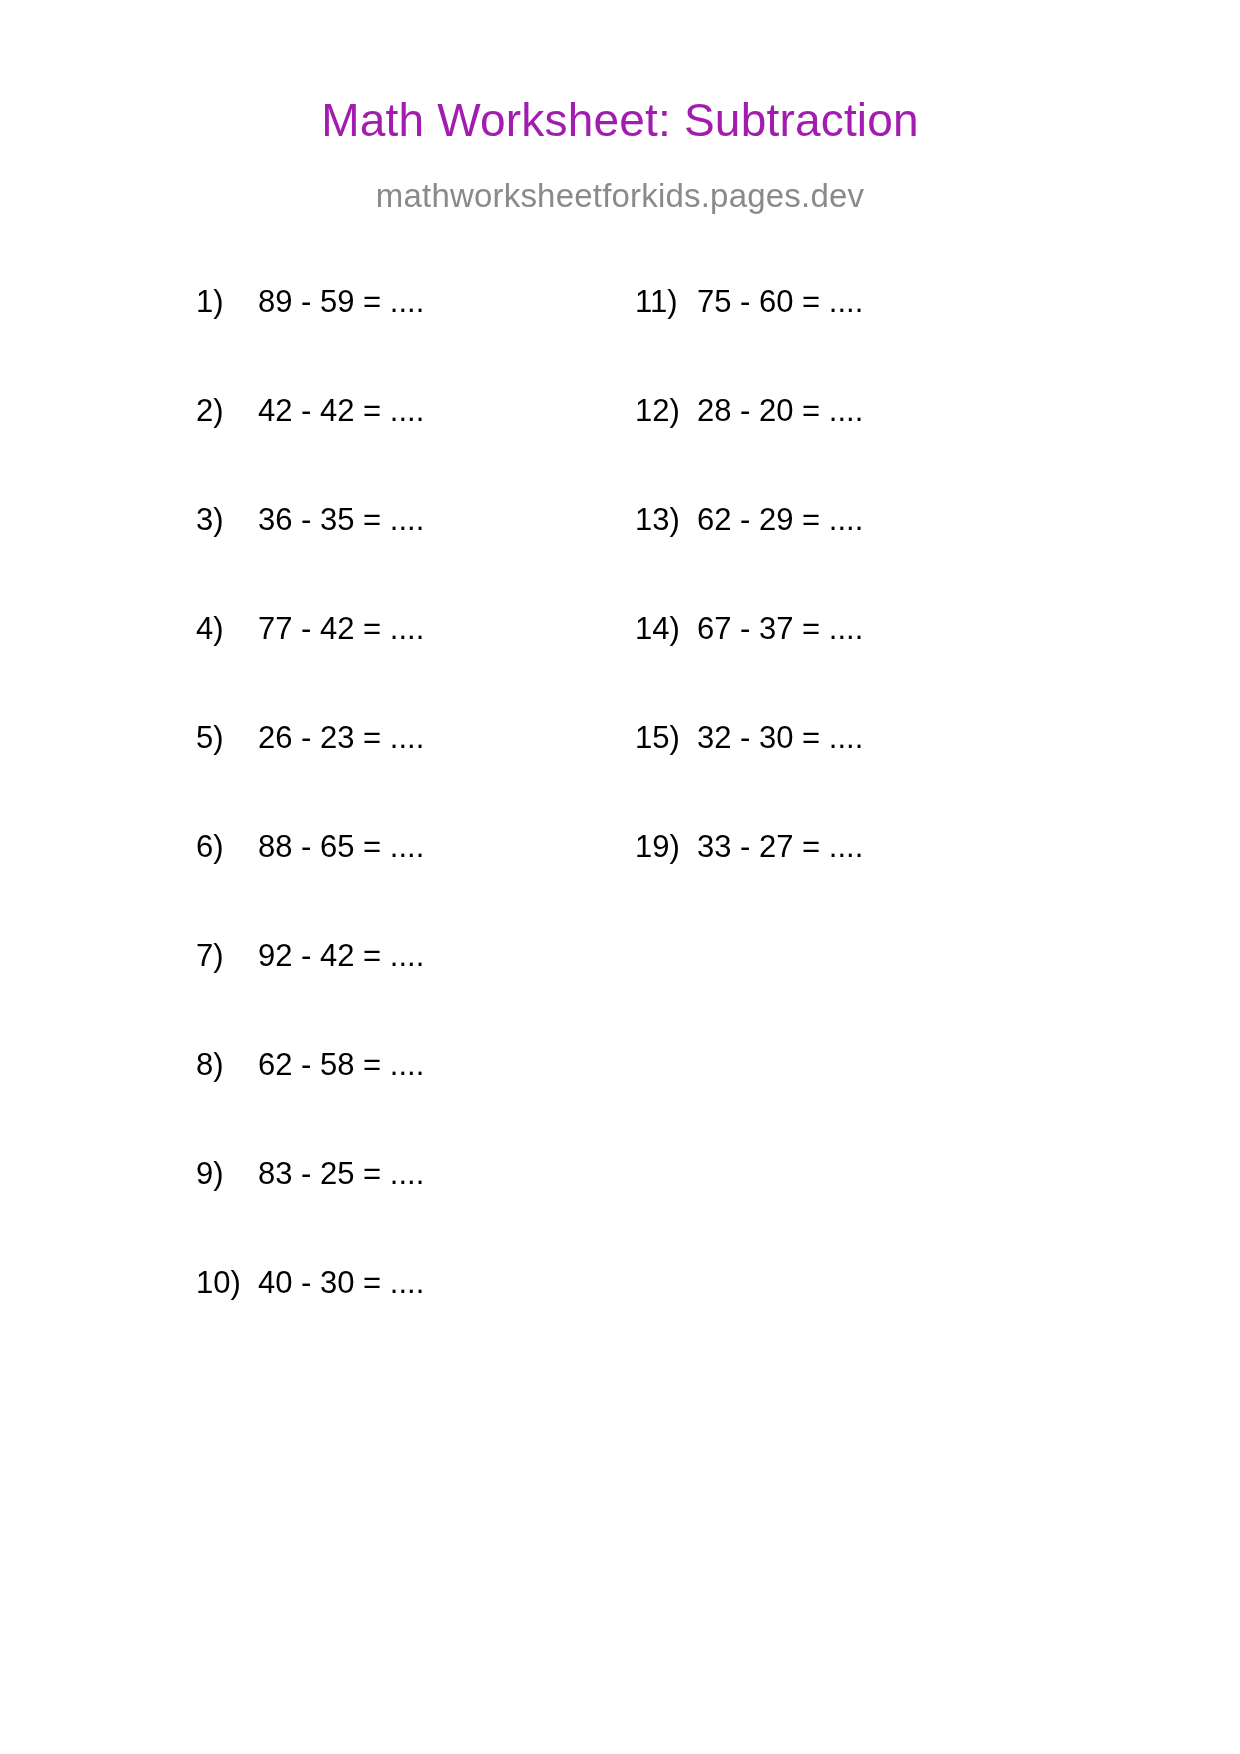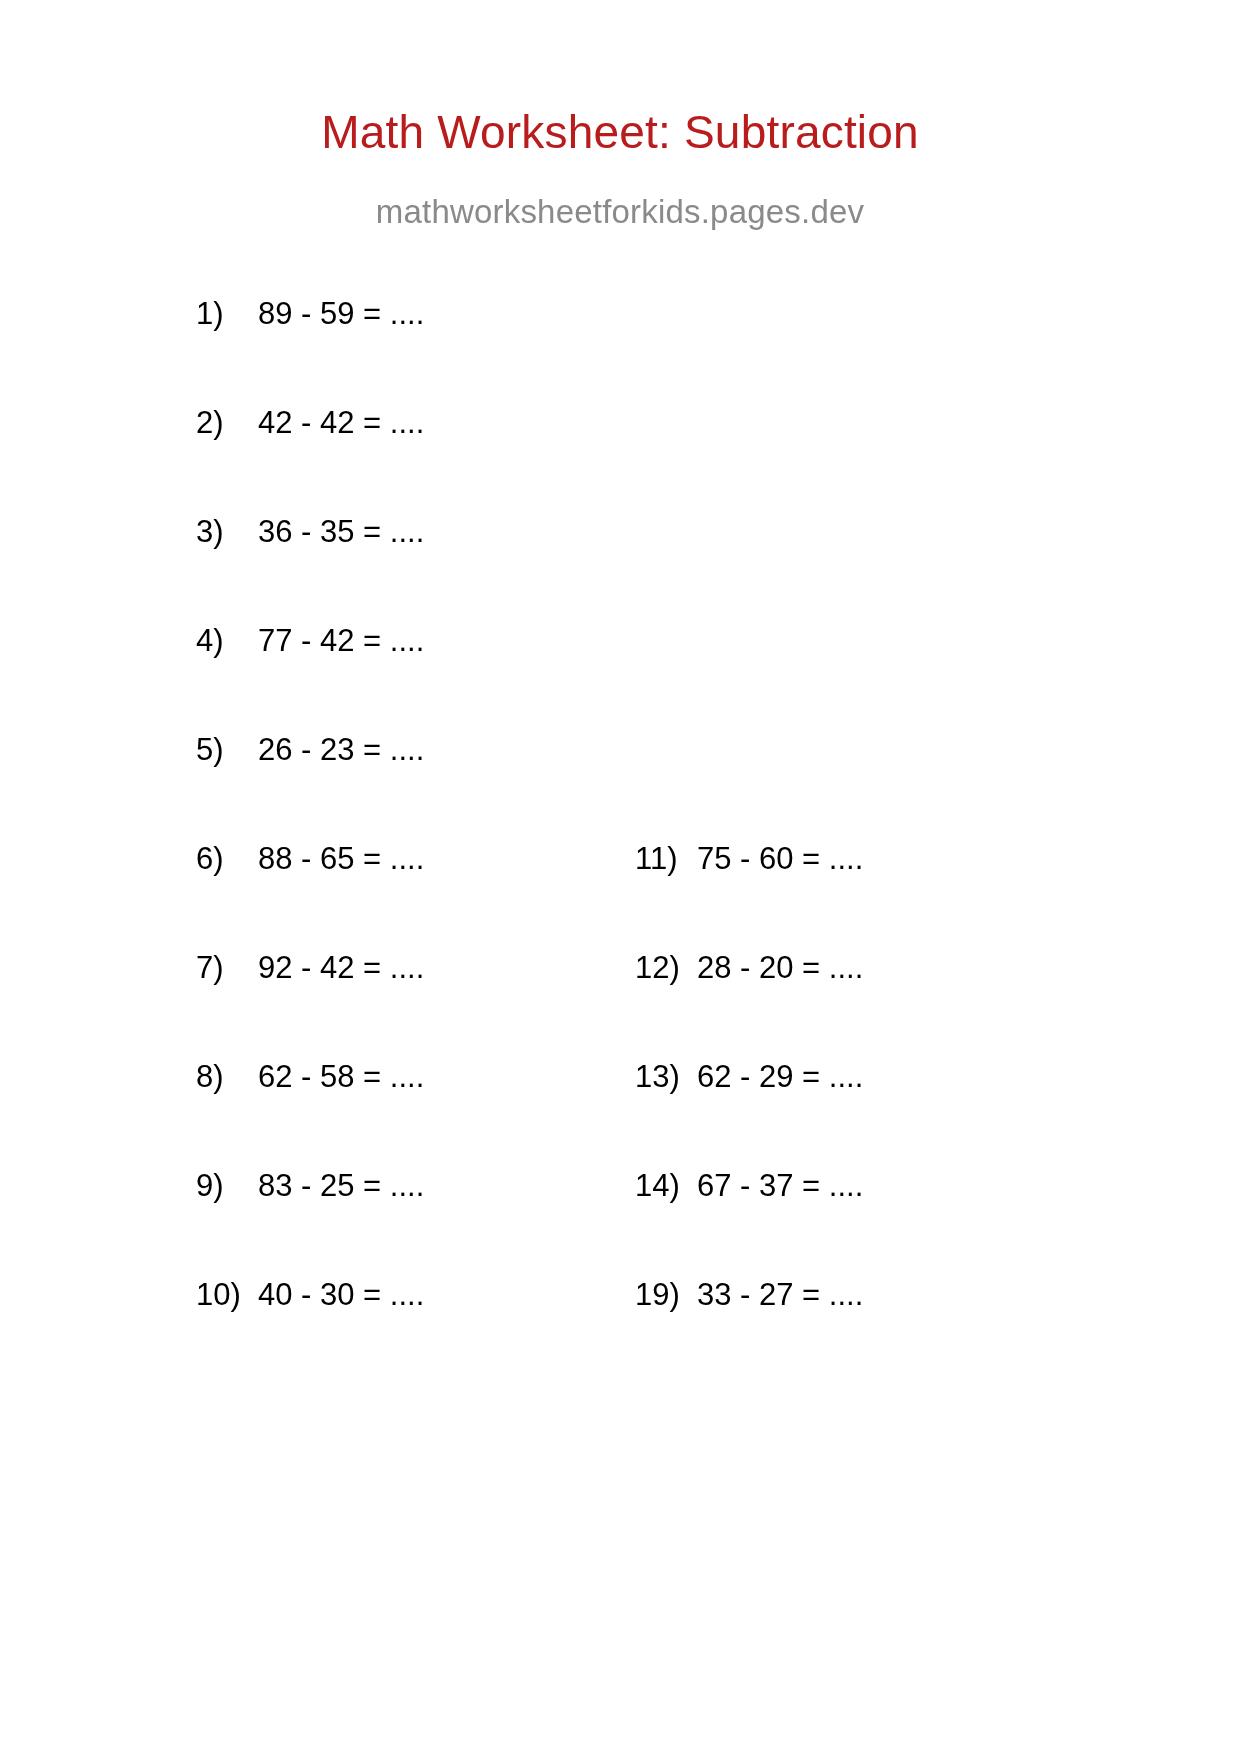--- a/index.html
+++ b/index.html
@@ -17,22 +17,22 @@
   .page {
     position: relative;
     width: 1240px;
     height: 1754px;
     box-sizing: border-box;
   }
   .title {
     text-align: center;
     font-size: 46px;
     font-weight: normal;
-    color: #b91c1c;
-    margin: 12px;
+    color: #a21caf;
+    margin: 0;
     padding-top: 93px;
     letter-spacing: 0.2px;
   }
   .subtitle {
     text-align: center;
     font-size: 33px;
     color: #8a8a8a;
     margin: 8px;
     padding-top: 22px;
     letter-spacing: 0.2px;
@@ -51,21 +51,20 @@
   }
   .col-left {
     width: 500px;
     padding-left: 196px;
     box-sizing: border-box;
   }
   .col-right {
     width: 500px;
     padding-left: 135px;
     box-sizing: border-box;
-    justify-content: flex-end;
   }
   .problem {
     height: 109px;
     display: flex;
     align-items: flex-start;
     font-size: 31px;
     line-height: 1;
     white-space: nowrap;
   }
   .num {
@@ -142,19 +141,23 @@
       </div>
       <div class="problem">
         <span class="num">13)</span>
         <span class="expr">62 - 29 = ....</span>
       </div>
       <div class="problem">
         <span class="num">14)</span>
         <span class="expr">67 - 37 = ....</span>
       </div>
       <div class="problem">
+        <span class="num">15)</span>
+        <span class="expr">32 - 30 = ....</span>
+      </div>
+      <div class="problem">
         <span class="num">19)</span>
         <span class="expr">33 - 27 = ....</span>
       </div>
     </div>
 
   </div>
 </div>
 
 </body></html>

